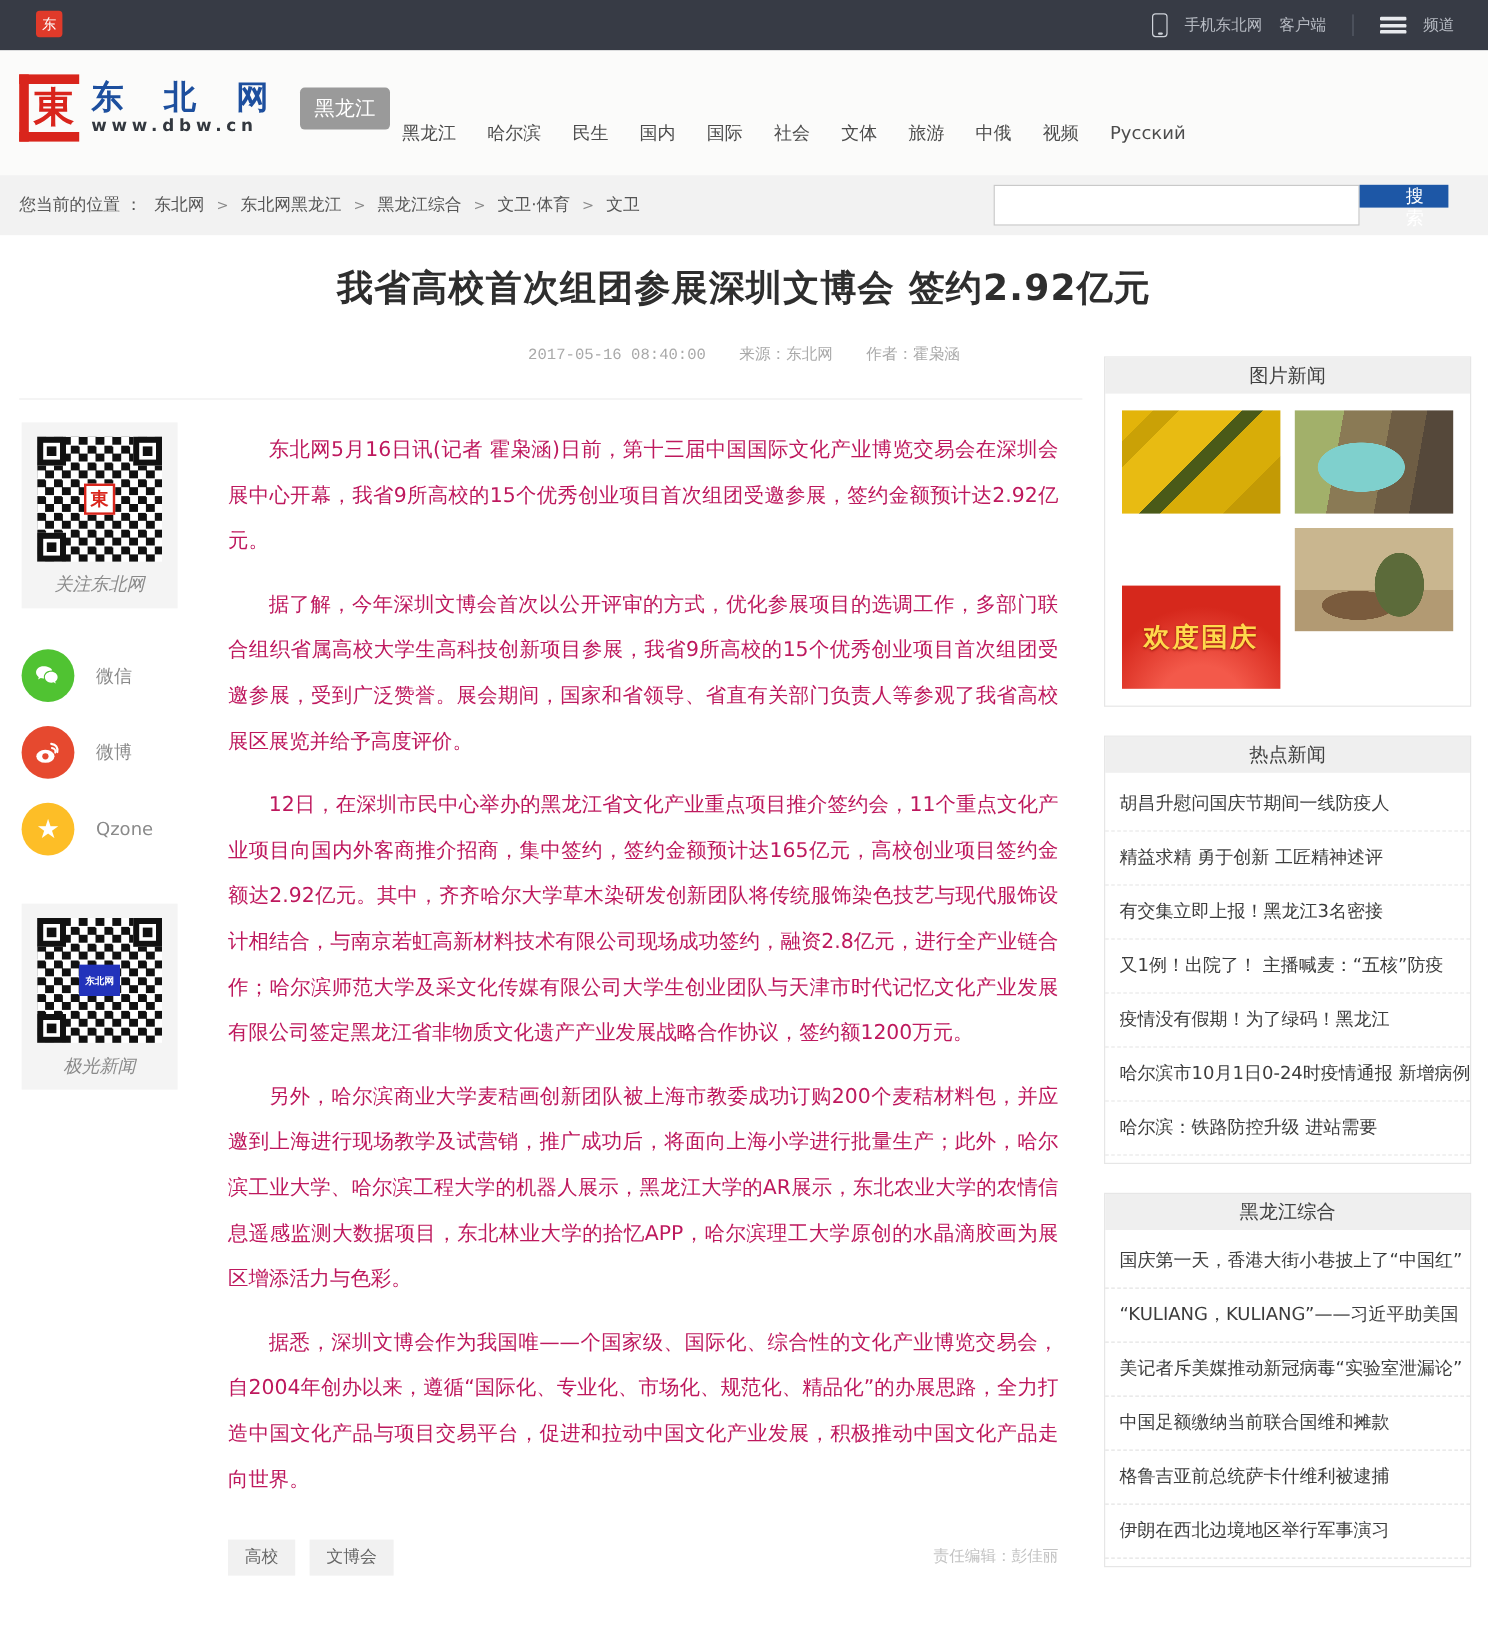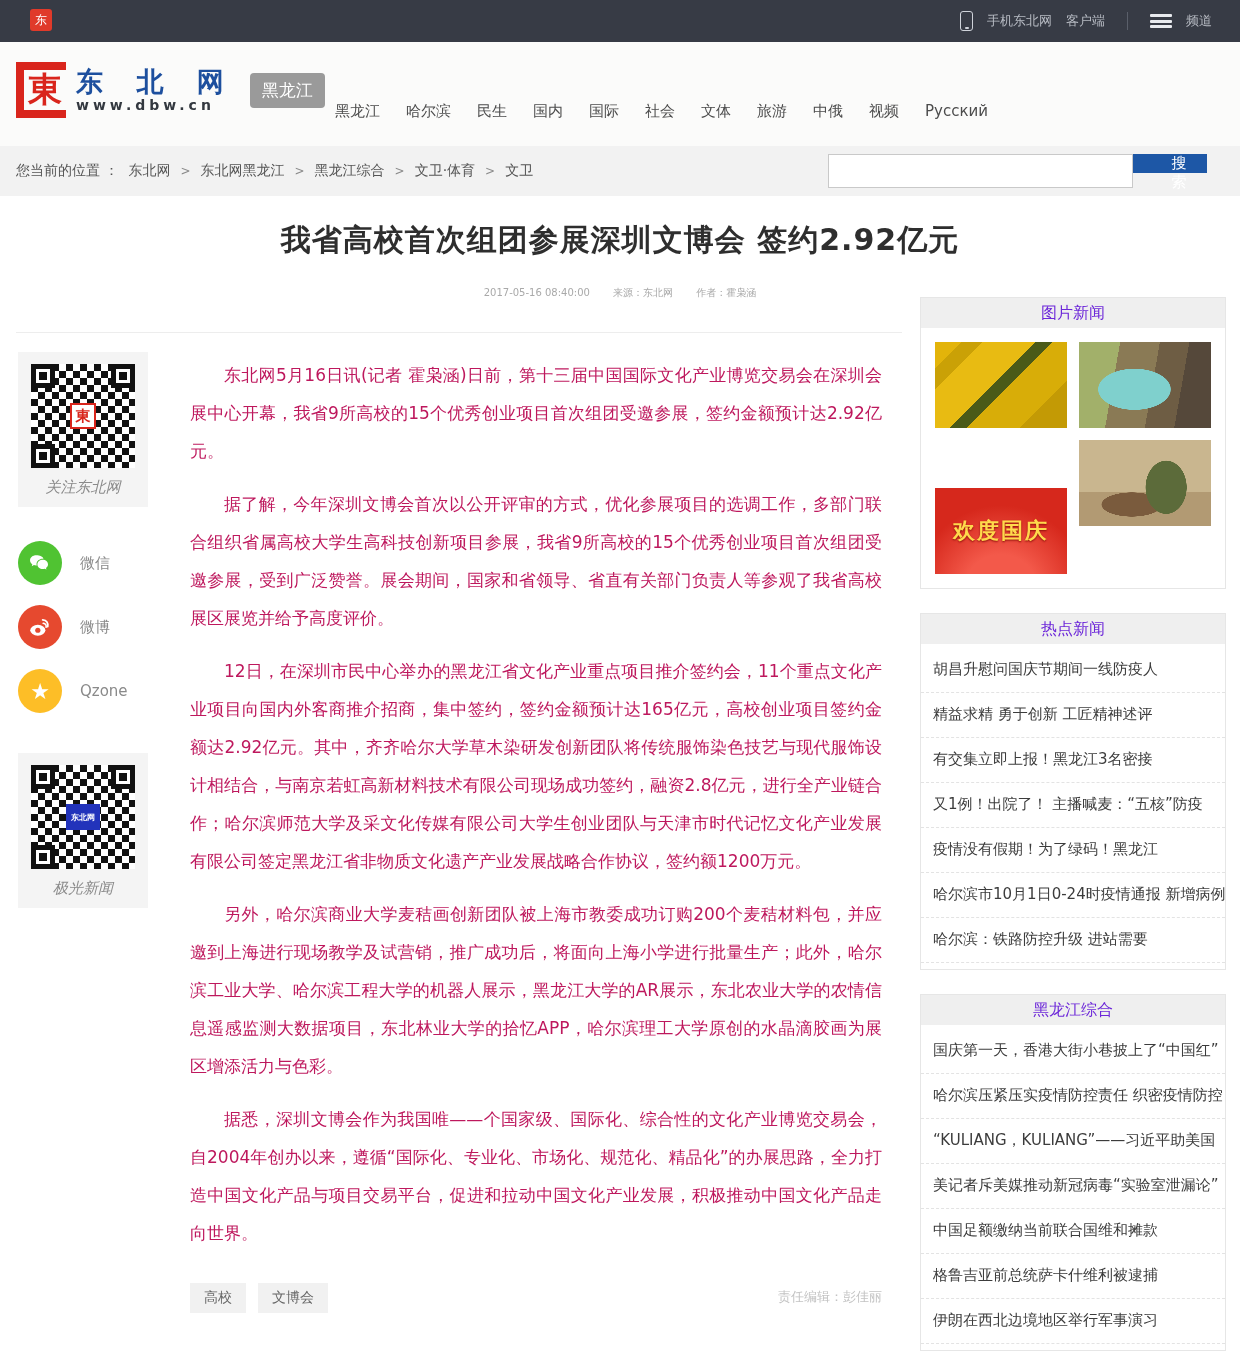--- a/index.html
+++ b/index.html
@@ -33,21 +33,21 @@
   .crumb-strip { position:absolute; top:146px; left:0; width:1240px; height:50px; background:#f2f2f2; }
   .crumbs { position:absolute; left:16px; top:0; height:50px; display:flex; align-items:center; gap:10px; font-size:14px; color:#555; }
   .crumb-sep { color:#8a8a8a; font-size:12px; }
   .crumb-link { cursor:pointer; }
   .search-area { position:absolute; right:33px; top:8px; display:flex; }
   .search-input { width:305px; height:34px; border:1px solid #c9c9c9; background:#fff; outline:none; padding:0 8px; font-size:14px; }
   .search-btn { width:74px; height:19px; background:#1d57a6; color:#fff; border:none; font-size:15px; letter-spacing:6px; cursor:pointer;padding-left:24px; }
 
   
   .art-title { position:absolute; top:220px; left:0; width:1240px; text-align:center; font-size:30px; font-weight:bold; color:#2e2e2e; letter-spacing:1px; }
-  .art-meta { position:absolute; top:286px; left:0; width:1240px; text-align:center; font-size:10px; color:#a9a9a9; }
+  .art-meta { position:absolute; top:286px; left:0; width:1240px; text-align:center; font-size:13px; color:#a9a9a9;font-family:Liberation Mono, monospace; }
   .art-meta span { margin:0 10px; }
   .meta-rule { position:absolute; top:332px; left:16px; width:886px; height:1px; background:#ededed; }
 
   
   .leftcol { position:absolute; left:18px; top:352px; width:130px; }
   .qr-box { background:#f4f4f4; padding:12px 10px 10px; margin-bottom:24px; text-align:center; }
   .qr { position:relative; width:104px; height:104px; margin:0 auto; background:
         conic-gradient(#111 90deg,#fff 0 180deg,#111 0 270deg,#fff 0) 0 0/14px 14px; }
   .finder { position:absolute; width:24px; height:24px; border:5px solid #111; background:#fff; }
   .finder::after { content:""; position:absolute; inset:3px; background:#111; }
@@ -66,21 +66,21 @@
   
   .article { position:absolute; left:190px; top:356px; width:692px; }
   .article p { font-size:17px; line-height:38px; color:#be185d; text-align:justify; text-indent:2em; margin-bottom:15px; }
   .tag-row { position:absolute; left:190px; top:1283px; width:692px; display:flex; align-items:center; gap:12px; }
   .tag { background:#f1f1f1; color:#666; font-size:14px; padding:6px 14px; cursor:pointer; }
   .editor { position:absolute; left:190px; top:1288px; width:692px; text-align:right; font-size:13px; color:#c3c3c3; }
 
   
   .rightcol { position:absolute; left:920px; top:297px; width:306px; }
   .side-box { border:1px solid #e6e6e6; background:#fff; margin-bottom:24px; }
-  .side-head { background:#efefef; height:30px; display:flex; align-items:center; justify-content:center; font-size:16px; color:#6d28d9; }
+  .side-head { background:#efefef; height:30px; display:flex; align-items:center; justify-content:center; font-size:16px; color:#404040; }
   .photo-grid { display:grid; grid-template-columns:1fr 1fr; gap:12px; padding:14px; }
   .photo { height:86px; cursor:pointer; }
   .ph-field { background:linear-gradient(135deg,#e3b40a 0 12%,#caa106 12% 22%,#e8bb12 22% 46%,#4a5a18 46% 54%,#d8ad08 54% 78%,#c39a05 78%); }
   .ph-river { background:
       radial-gradient(ellipse 60px 34px at 42% 55%, #7fd0cd 0 60%, transparent 61%),
       linear-gradient(100deg,#a2b06a 0 28%,#8a7a55 28% 55%,#6e5d44 55% 75%,#55483a 75%); }
   .ph-banner { background:radial-gradient(circle at 50% 120%, #f3594a 0 30%, #d6281c 70%); display:flex; align-items:center; justify-content:center;margin-top:48px; }
   .ph-banner span { color:#ffd94c; font-size:22px; font-weight:bold; letter-spacing:2px; text-shadow:0 1px 2px #8c0f08; }
   .ph-soldier { background:
       radial-gradient(ellipse 34px 44px at 66% 55%, #5c6b3a 0 60%, transparent 61%),
@@ -248,21 +248,20 @@
         <div class="news-item">疫情没有假期！为了绿码！黑龙江</div>
         <div class="news-item">哈尔滨市10月1日0-24时疫情通报 新增病例</div>
         <div class="news-item">哈尔滨：铁路防控升级 进站需要</div>
       </div>
     </div>
 
     <div class="side-box">
       <div class="side-head">黑龙江综合</div>
       <div class="news-list">
         <div class="news-item">国庆第一天，香港大街小巷披上了“中国红”</div>
-        <div class="news-item">哈尔滨压紧压实疫情防控责任 织密疫情防控</div>
         <div class="news-item">“KULIANG，KULIANG”——习近平助美国</div>
         <div class="news-item">美记者斥美媒推动新冠病毒“实验室泄漏论”</div>
         <div class="news-item">中国足额缴纳当前联合国维和摊款</div>
         <div class="news-item">格鲁吉亚前总统萨卡什维利被逮捕</div>
         <div class="news-item">伊朗在西北边境地区举行军事演习</div>
       </div>
     </div>
 
   </div>
 </div>

